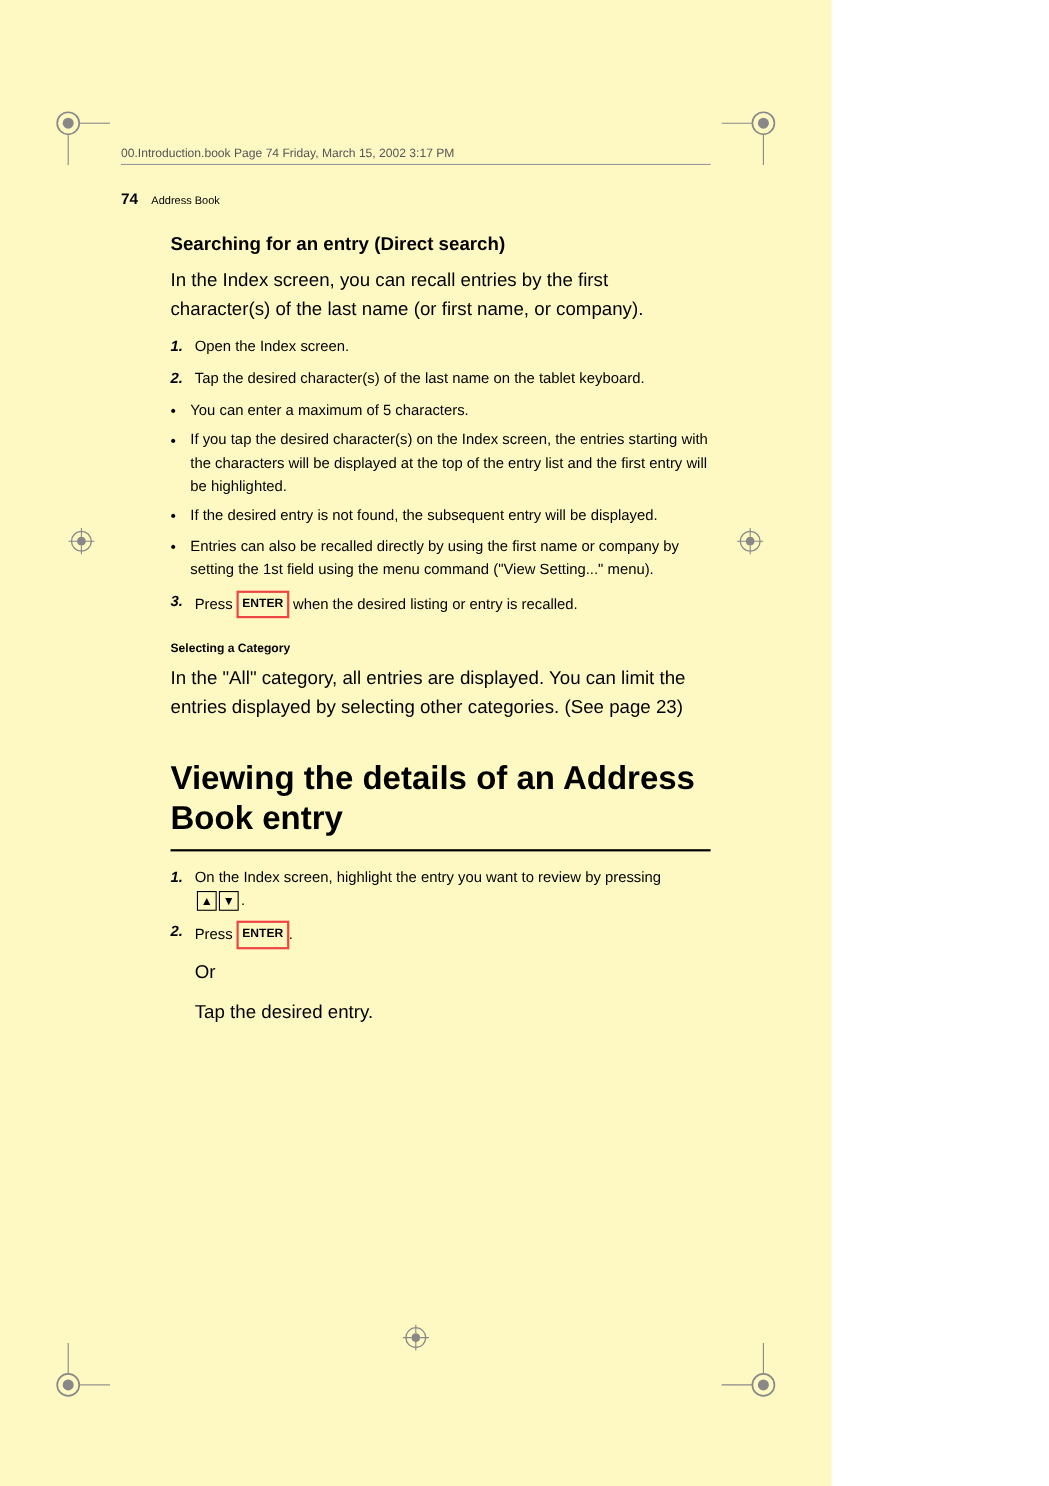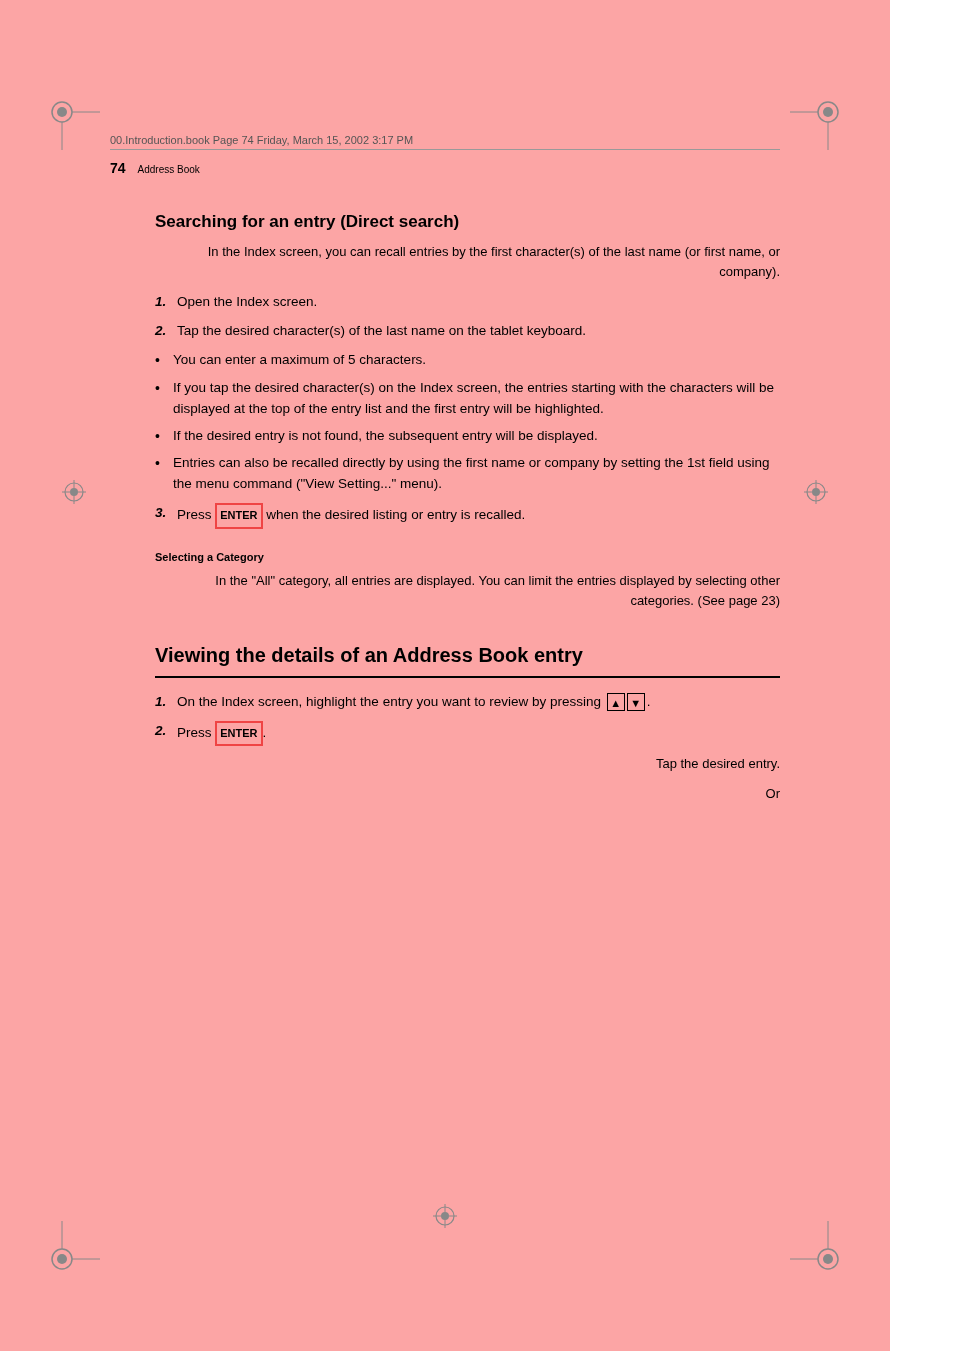--- a/index.html
+++ b/index.html
@@ -8,23 +8,23 @@
       width: 954px;
       min-height: 1351px;
       background: #ffffff;
       font-family: Arial, Helvetica, sans-serif;
       font-size: 14px;
       color: #000000;
       position: relative;
     }
 
     .page {
-      width: 890px;
+      width: 756px;
       min-height: 1351px;
-      background: #fca5a5;
+      background: #fef9c3;
       position: relative;
       padding: 0;
       text-decoration: underline;
     }
 
     
     .corner-mark {
       position: absolute;
       width: 60px;
       height: 60px;
@@ -54,21 +54,21 @@
 
     .top-banner-text {
       font-size: 11px;
       color: #555;
       font-family: Arial, Helvetica, sans-serif;
     }
 
     
     .page-header {
       position: absolute;
-      top: 160px;
+      top: 172px;
       left: 110px;
       right: 110px;
       display: flex;
       align-items: baseline;
       gap: 12px;
     }
 
     .page-number {
       font-size: 14px;
       font-weight: bold;
@@ -96,25 +96,24 @@
       margin-bottom: 10px;
       margin-top: 30px;
     }
 
     .section-heading:first-child {
       margin-top: 0;
     }
 
     
     .body-text {
-      font-size: 13px;
+      font-size: 17px;
       line-height: 1.55;
       color: #000;
       margin-bottom: 10px;
-      text-align: right;
     }
 
     
     .numbered-list {
       list-style: none;
       margin-bottom: 8px;
     }
 
     .numbered-list li {
       display: flex;
@@ -200,21 +199,21 @@
     }
 
     .note-label {
       font-style: italic;
       font-weight: bold;
       font-size: 13px;
     }
 
     
     .major-heading {
-      font-size: 20px;
+      font-size: 30px;
       font-weight: bold;
       color: #000;
       line-height: 1.25;
       margin-top: 32px;
       margin-bottom: 6px;
       border-bottom: 2px solid #000;
       padding-bottom: 8px;
     }
 
     .minor-heading {
@@ -385,22 +384,22 @@
         </span>
       </li>
       <li style="margin-top: 4px;">
         <span class="list-number">2.</span>
         <span class="list-content">
           Press <span class="key-box">ENTER</span>.
         </span>
       </li>
     </ol>
 
+    <p class="body-text" style="margin-left: 22px; margin-top: 6px;">Or</p>
     <p class="body-text" style="margin-left: 22px;">Tap the desired entry.</p>
-    <p class="body-text" style="margin-left: 22px; margin-top: 6px;">Or</p>
 
   </div>
 
   <div class="bottom-center-mark">
     <svg width="24" height="24" viewBox="0 0 24 24">
       <circle cx="12" cy="12" r="9" fill="none" stroke="#888" stroke-width="1.2"></circle>
       <circle cx="12" cy="12" r="4" fill="#888"></circle>
       <line x1="0" y1="12" x2="8" y2="12" stroke="#888" stroke-width="1"></line>
       <line x1="16" y1="12" x2="24" y2="12" stroke="#888" stroke-width="1"></line>
       <line x1="12" y1="0" x2="12" y2="8" stroke="#888" stroke-width="1"></line>

